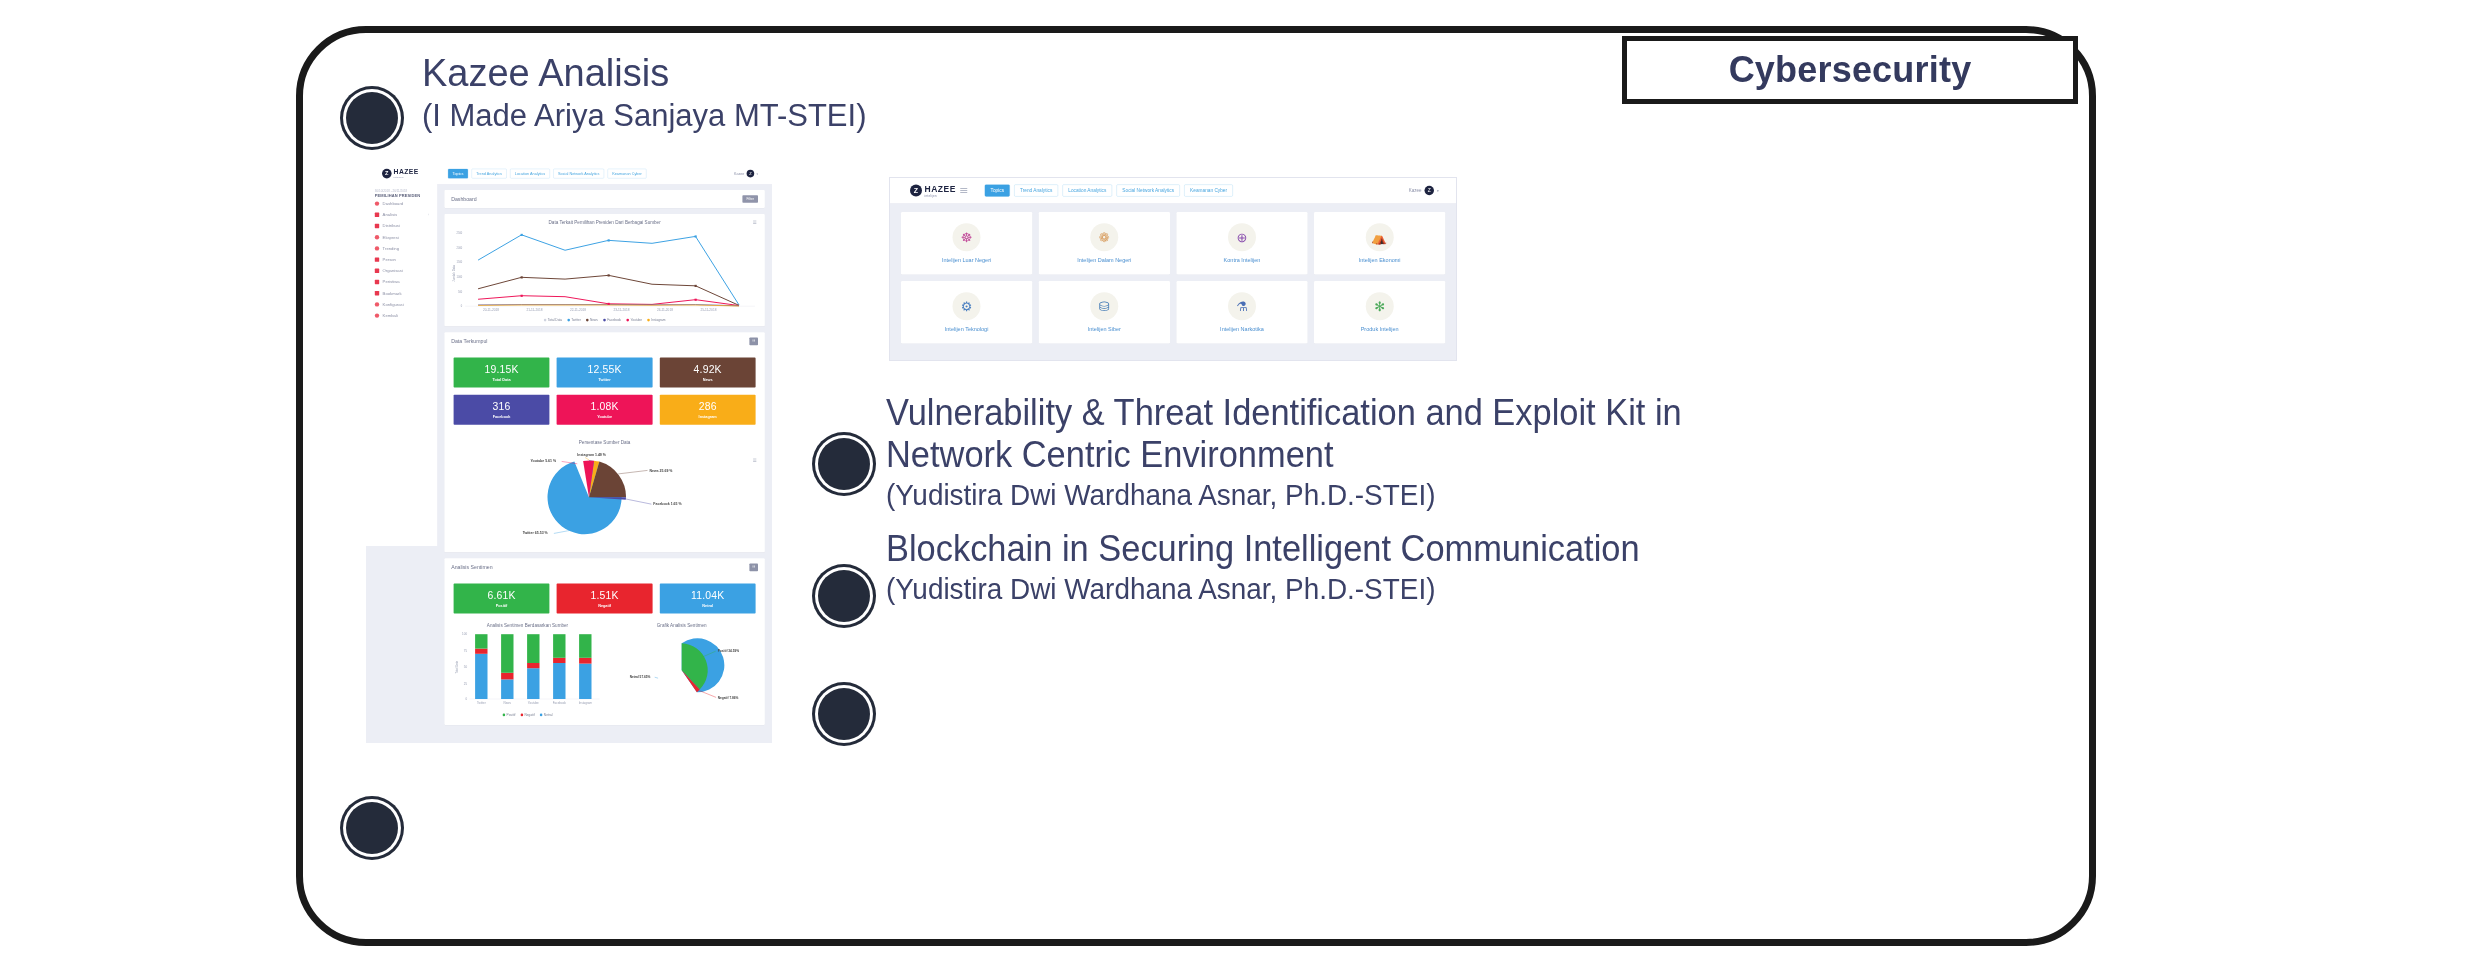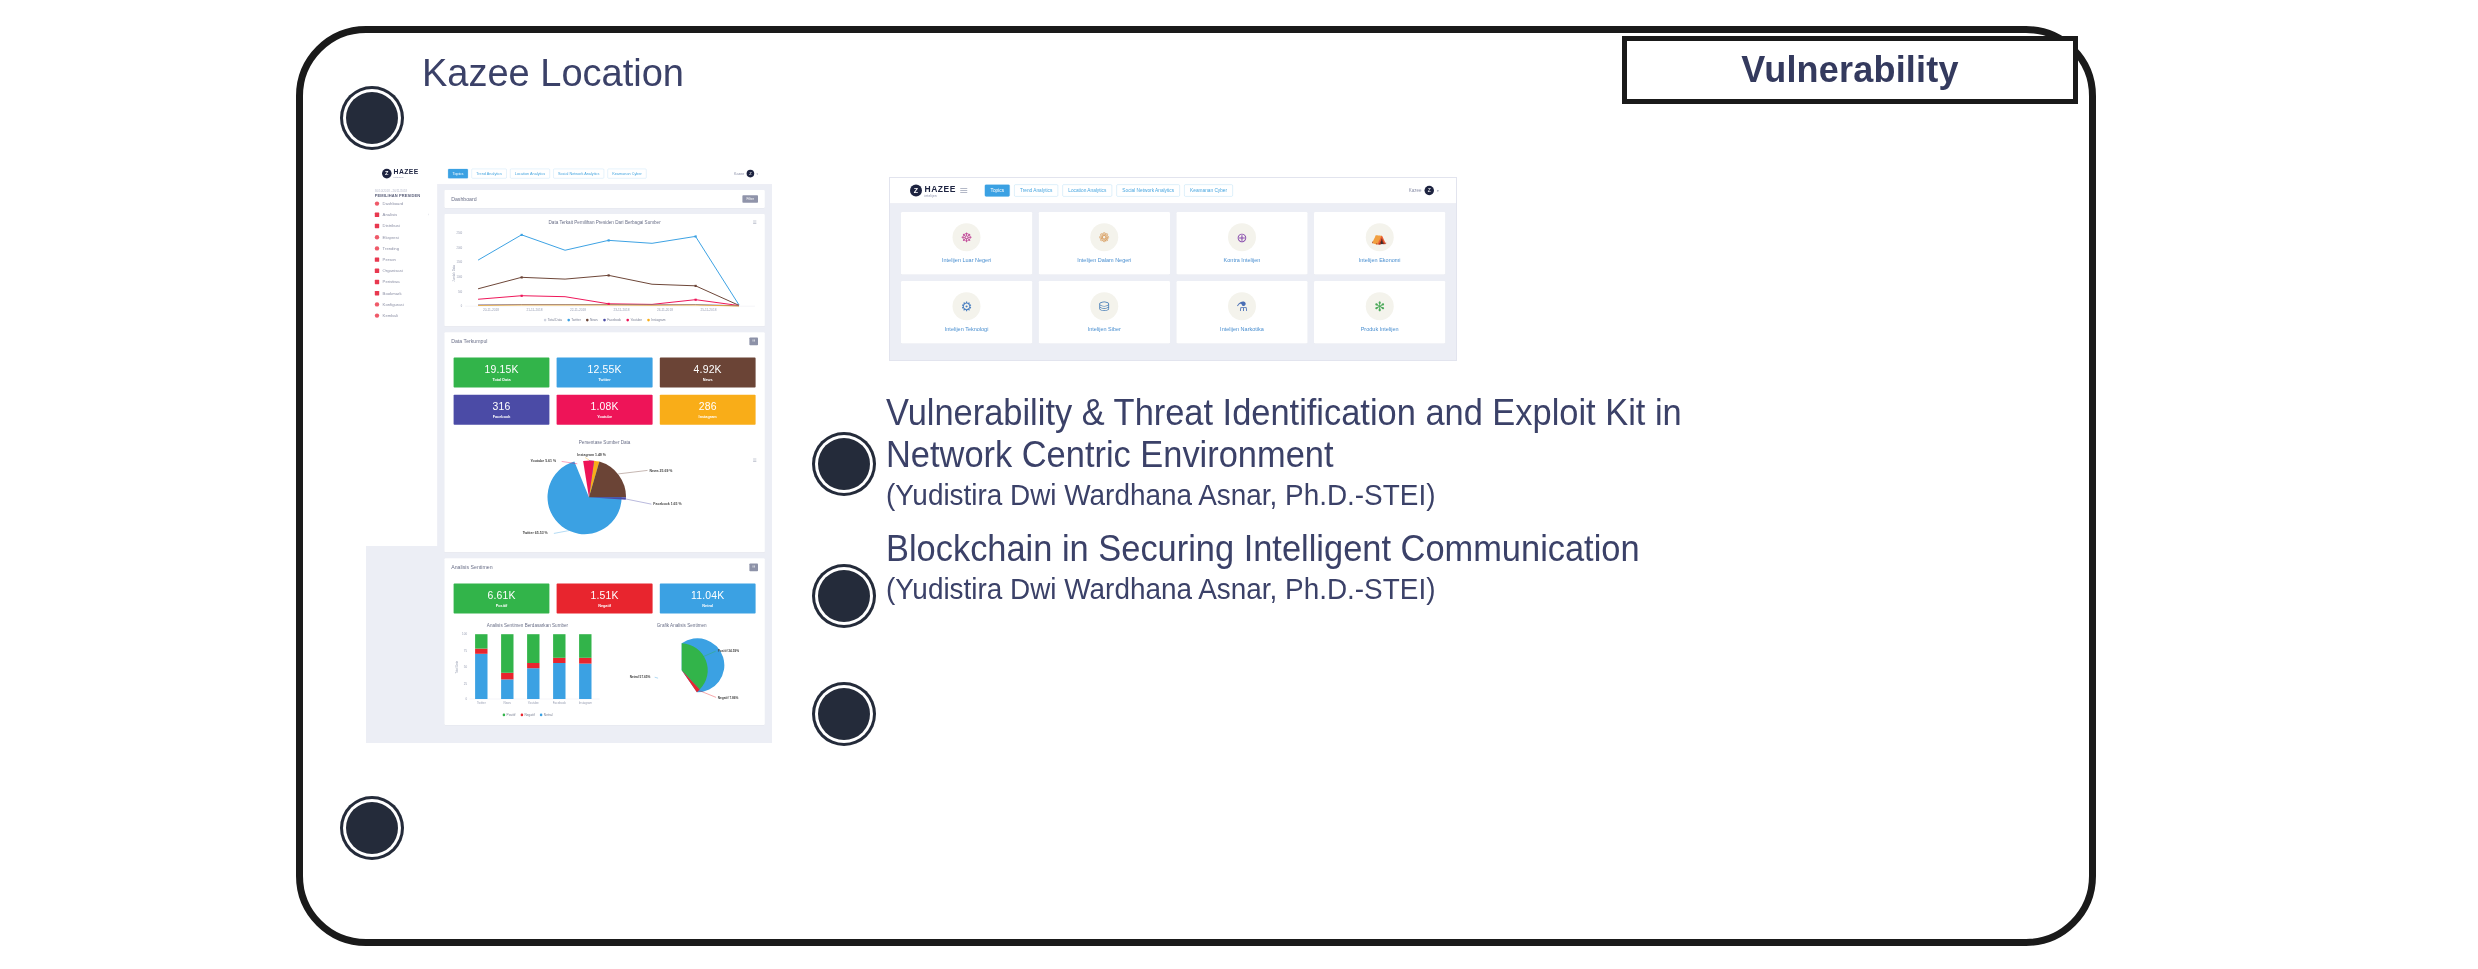--- a/index.html
+++ b/index.html
@@ -225,31 +225,32 @@
   .topic-lbl { font-size: 22px; color: #4a8fd0; }
 </style>
 </head>
 <body>
 
 <div id="slide">
 
   <div class="frame"></div>
 
   <div class="cyber-tag">
-    <span>Vulnerability</span>
+    <span>Cybersecurity</span>
   </div>
 
   <div class="bullet" style="left:346px; top:92px;"></div>
   <div class="bullet" style="left:818px; top:438px;"></div>
   <div class="bullet" style="left:818px; top:570px;"></div>
   <div class="bullet" style="left:818px; top:688px;"></div>
   <div class="bullet" style="left:346px; top:802px;"></div>
 
   <div class="entry" id="entry-1">
-    <div class="title">Kazee Location</div>
+    <div class="title">Kazee Analisis</div>
+    <div class="sub">(I Made Ariya Sanjaya MT-STEI)</div>
   </div>
 
   <div class="entry" id="entry-2">
     <div class="title">Vulnerability &amp; Threat Identification and Exploit Kit in
 Network Centric Environment</div>
     <div class="sub">(Yudistira Dwi Wardhana Asnar, Ph.D.-STEI)</div>
   </div>
 
   <div class="entry" id="entry-3">
     <div class="title">Blockchain in Securing Intelligent Communication</div>

